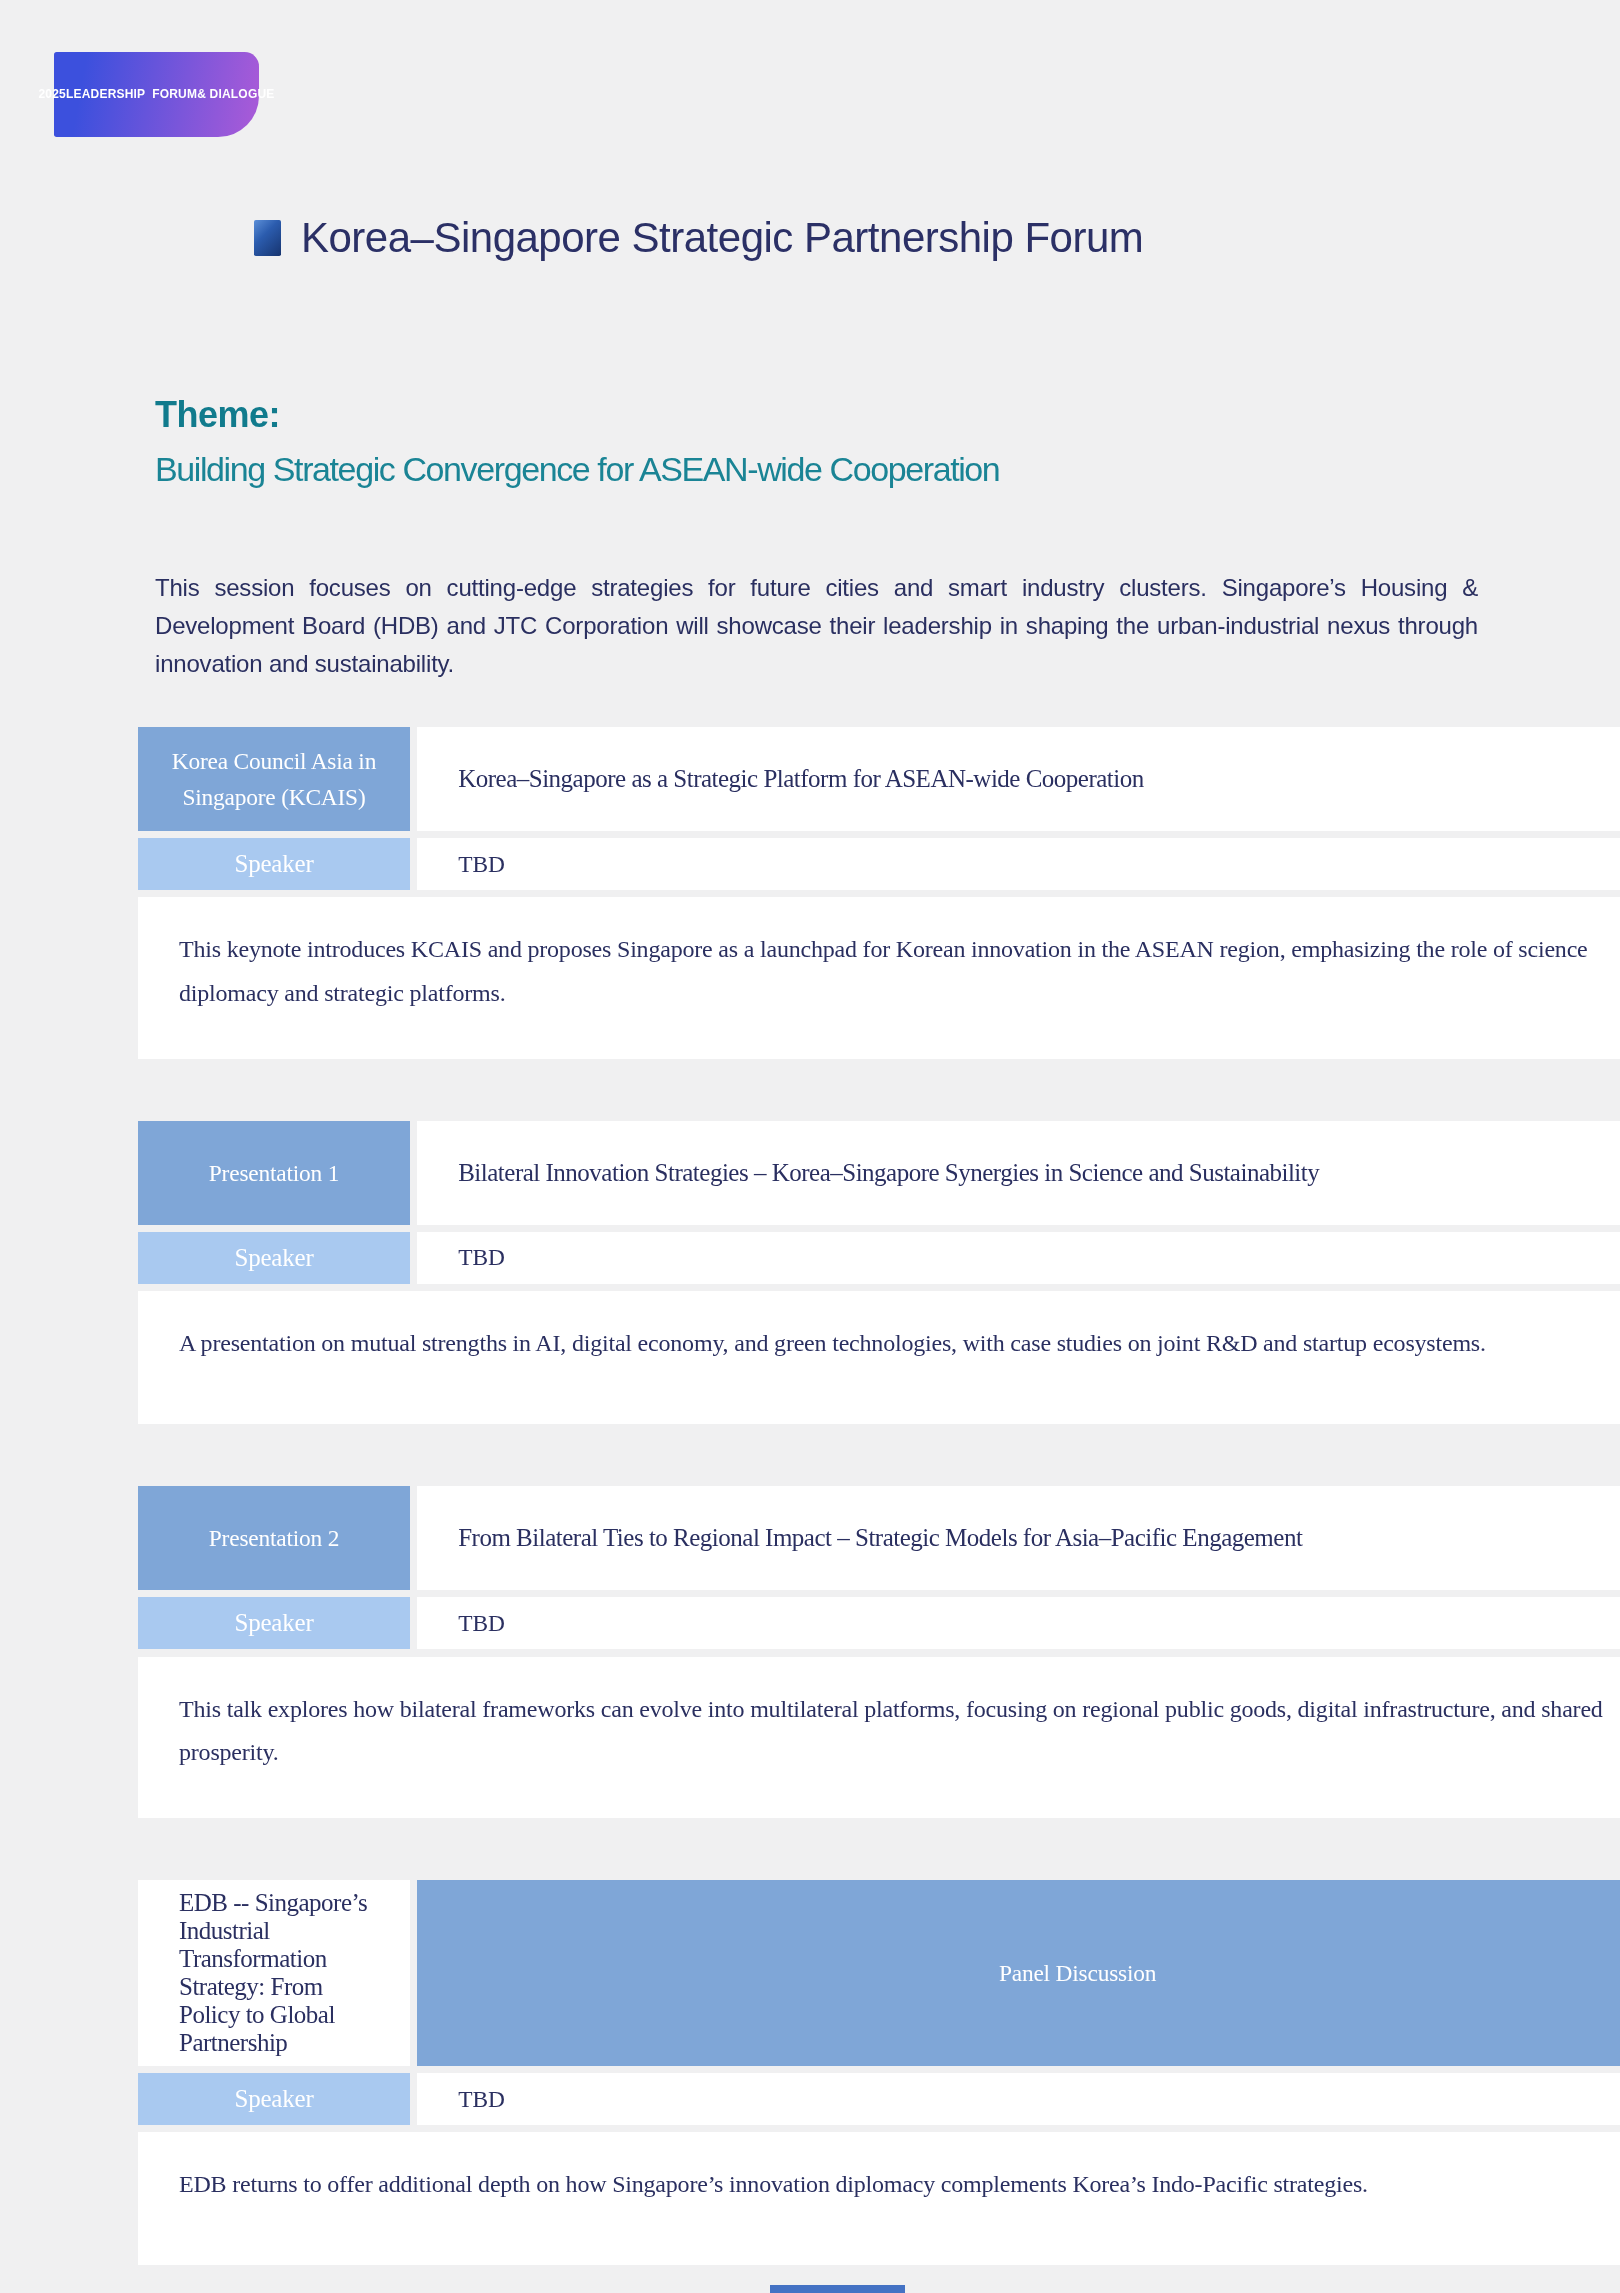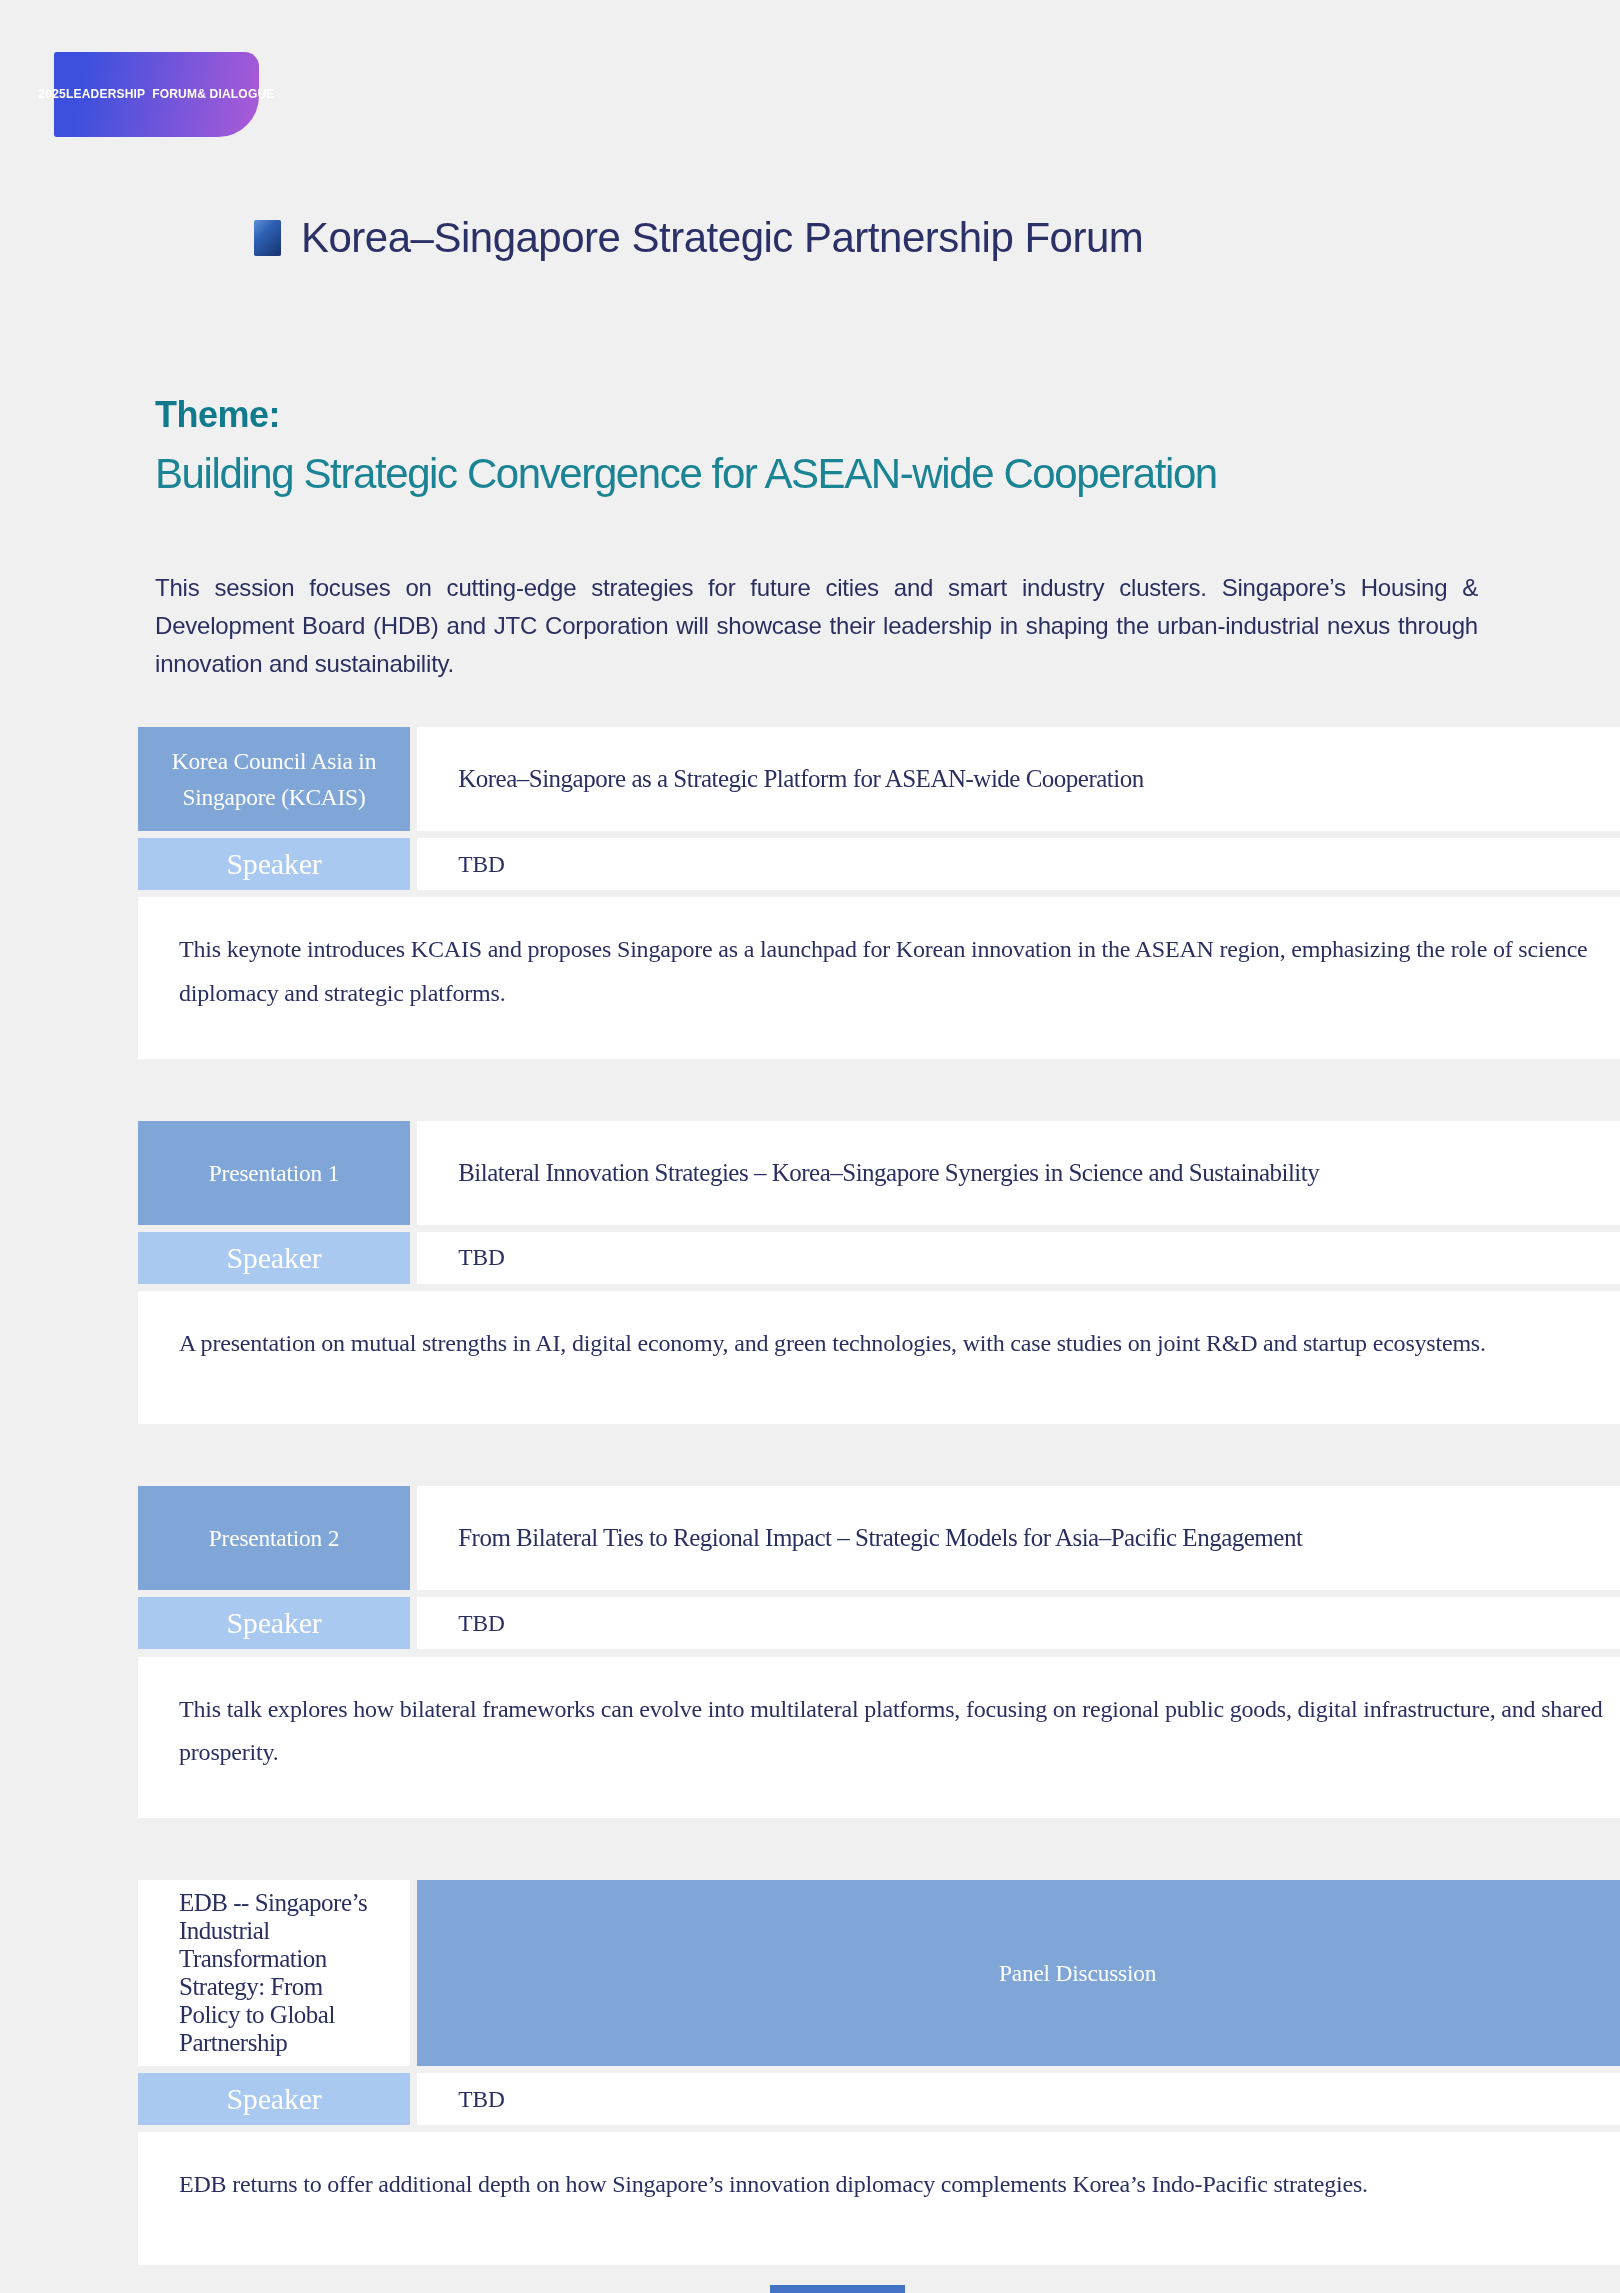--- a/index.html
+++ b/index.html
@@ -66,21 +66,21 @@
     width: 1323px;
   }
   .theme-label {
     font-size: 36px;
     font-weight: bold;
     color: var(--teal_dark);
     letter-spacing: -0.5px;
   }
   .theme-subtitle {
     margin-top: 14.4px;
-    font-size: 42px;
+    font-size: 34px;
     font-weight: 400;
     color: var(--teal);
     letter-spacing: -1.4px;
   }
 
   
   .intro {
     position: absolute;
     left: 155px;
     top: 545px;
@@ -127,21 +127,21 @@
     display: flex;
     align-items: center;
     font-size: 25px;
     padding: 9px 27px 9px 41px;
     letter-spacing: -0.5px;
   }
   .speaker-label {
     background: var(--speaker_blue);
     color: #ffffff;
     height: 52px;
-    font-size: 30px;
+    font-size: 25px;
     display: flex;
     align-items: center;
     justify-content: center;
     letter-spacing: -0.2px;
   }
   .speaker-value {
     background: #ffffff;
     color: var(--navy_text);
     font-size: 23.4px;
     display: flex;

